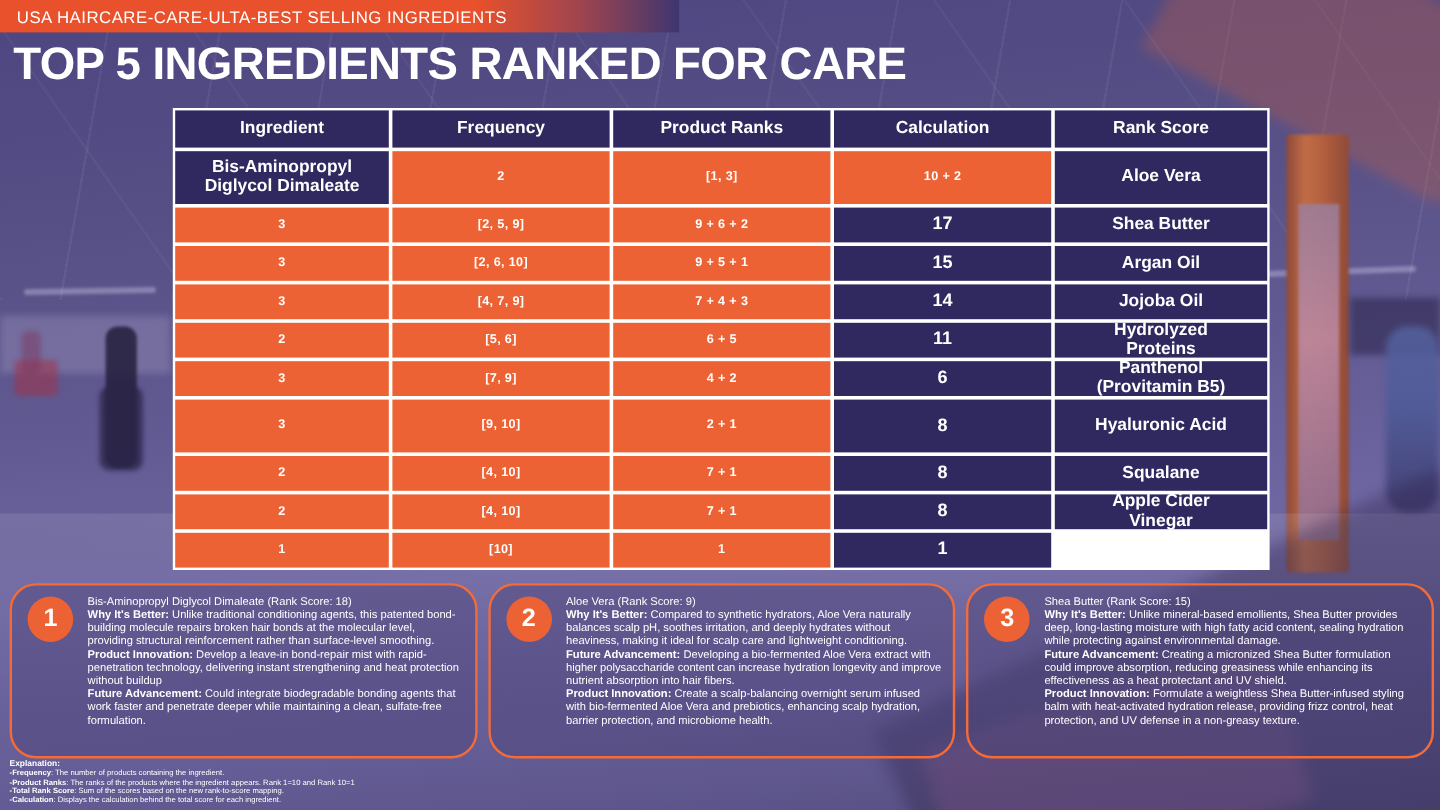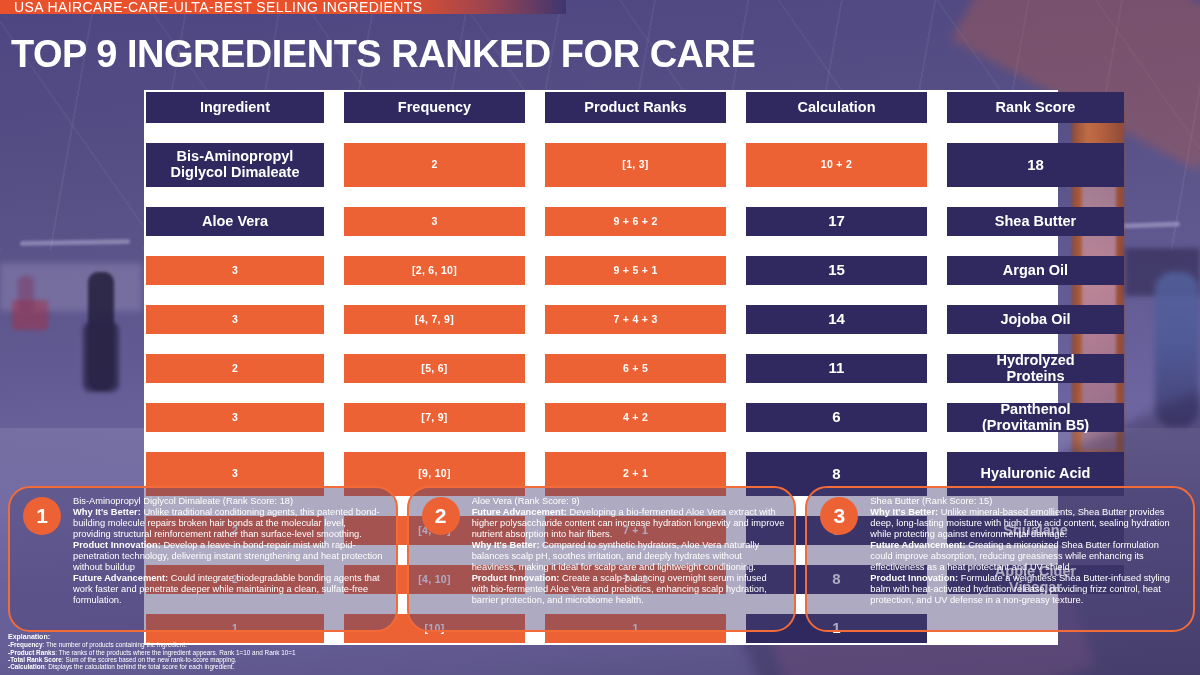--- a/index.html
+++ b/index.html
@@ -29,28 +29,28 @@
   .bg-skirt-left { left:83px; top:322px; width:36px; height:70px; border-radius:8px; background:#2b2549; opacity:.8; filter:blur(2px); }
   .bg-cart { left:12px; top:300px; width:36px; height:30px; border-radius:4px; background:rgba(165,45,65,.5); filter:blur(2px); }
   .bg-man { left:18px; top:276px; width:16px; height:36px; border-radius:6px; background:rgba(125,55,95,.5); filter:blur(2px); }
   .bg-floor { left:0; top:428px; width:100%; height:160px;
     background:linear-gradient(180deg,rgba(255,255,255,.10) 0%,rgba(255,255,255,.02) 70%,rgba(255,255,255,0) 100%); }
   .bg-diag-br { right:-90px; bottom:-130px; width:520px; height:320px; background:rgba(40,32,70,.35); transform:rotate(-25deg); filter:blur(6px); }
   .bg-diag-pink { right:120px; bottom:-40px; width:300px; height:140px; background:rgba(160,95,145,.22); transform:rotate(-18deg); filter:blur(6px); }
   .bg-diag-tr { right:-50px; top:-36px; width:280px; height:150px; background:rgba(205,95,60,.30); transform:rotate(28deg); filter:blur(5px); }
 
   
-  .top-bar { position:absolute; left:0; top:0; width:566px; height:14px; display:flex; align-items:center;
+  .top-bar { position:absolute; left:0; top:0; width:566px; height:27px; display:flex; align-items:center;
     background:linear-gradient(90deg,#e8512b 0%,#e8512b 70%,#9c4450 86%,#3e3670 100%); }
   .top-bar span { padding-left:14px; font-size:14px; letter-spacing:.4px; color:#fff; }
   .page-title { position:absolute; left:11px; top:33px; font-size:38px; font-weight:bold; letter-spacing:-.5px; color:#fff; white-space:nowrap; }
 
   
   .tbl { position:absolute; left:144px; top:90px; width:914px; background:#fff; padding:2px;
-    display:grid; gap:20px;
+    display:grid; gap:3px;
     grid-template-columns:178px 181px 181px 181px 177px;
     grid-template-rows:31px 44px 29px 29px 29px 29px 29px 44px 29px 29px 29px;
   }
   .cell { display:flex; align-items:center; justify-content:center; text-align:center; line-height:1.1; }
   .c-nav { background:#2f2960; }
   .c-org { background:#ed6234; }
   .th { font-size:14.5px; font-weight:bold; }
   .ing { font-size:14.5px; font-weight:bold; padding:0 22px; }
   .sm  { font-size:10.5px; font-weight:bold; letter-spacing:.3px; }
   .rs  { font-size:15px; font-weight:bold; }
@@ -92,37 +92,37 @@
   <div class="bg bg-skirt-left"></div>
   <div class="bg bg-cart"></div>
   <div class="bg bg-man"></div>
   <div class="bg bg-floor"></div>
   <div class="bg bg-diag-br"></div>
   <div class="bg bg-diag-pink"></div>
 
   <div class="top-bar">
     <span>USA HAIRCARE-CARE-ULTA-BEST SELLING INGREDIENTS</span>
   </div>
-  <h1 class="page-title">TOP 9 INGREDIENTS RANKED FOR CARE</h1>
+  <h1 class="page-title">TOP 5 INGREDIENTS RANKED FOR CARE</h1>
 
   <div class="tbl">
     <div class="cell c-nav th">Ingredient</div>
     <div class="cell c-nav th">Frequency</div>
     <div class="cell c-nav th">Product Ranks</div>
     <div class="cell c-nav th">Calculation</div>
     <div class="cell c-nav th">Rank Score</div>
 
     <div class="cell c-nav ing">Bis-Aminopropyl Diglycol Dimaleate</div>
     <div class="cell c-org sm">2</div>
     <div class="cell c-org sm">[1, 3]</div>
     <div class="cell c-org sm">10 + 2</div>
-    <div class="cell c-nav rs">18</div>
 
     <div class="cell c-nav ing">Aloe Vera</div>
     <div class="cell c-org sm">3</div>
+    <div class="cell c-org sm">[2, 5, 9]</div>
     <div class="cell c-org sm">9 + 6 + 2</div>
     <div class="cell c-nav rs">17</div>
 
     <div class="cell c-nav ing">Shea Butter</div>
     <div class="cell c-org sm">3</div>
     <div class="cell c-org sm">[2, 6, 10]</div>
     <div class="cell c-org sm">9 + 5 + 1</div>
     <div class="cell c-nav rs">15</div>
 
     <div class="cell c-nav ing">Argan Oil</div>
@@ -175,22 +175,22 @@
         <div class="card-title">Bis-Aminopropyl Diglycol Dimaleate (Rank Score: 18)</div>
         <div class="card-section"><b>Why It's Better:</b><span> Unlike traditional conditioning agents, this patented bond-building molecule repairs broken hair bonds at the molecular level, providing structural reinforcement rather than surface-level smoothing.</span></div>
         <div class="card-section"><b>Product Innovation:</b><span> Develop a leave-in bond-repair mist with rapid-penetration technology, delivering instant strengthening and heat protection without buildup</span></div>
         <div class="card-section"><b>Future Advancement:</b><span> Could integrate biodegradable bonding agents that work faster and penetrate deeper while maintaining a clean, sulfate-free formulation.</span></div>
       </div>
     </div>
     <div class="card">
       <div class="card-num">2</div>
       <div class="card-body">
         <div class="card-title">Aloe Vera (Rank Score: 9)</div>
+        <div class="card-section"><b>Why It's Better:</b><span> Compared to synthetic hydrators, Aloe Vera naturally balances scalp pH, soothes irritation, and deeply hydrates without heaviness, making it ideal for scalp care and lightweight conditioning.</span></div>
         <div class="card-section"><b>Future Advancement:</b><span> Developing a bio-fermented Aloe Vera extract with higher polysaccharide content can increase hydration longevity and improve nutrient absorption into hair fibers.</span></div>
-        <div class="card-section"><b>Why It's Better:</b><span> Compared to synthetic hydrators, Aloe Vera naturally balances scalp pH, soothes irritation, and deeply hydrates without heaviness, making it ideal for scalp care and lightweight conditioning.</span></div>
         <div class="card-section"><b>Product Innovation:</b><span> Create a scalp-balancing overnight serum infused with bio-fermented Aloe Vera and prebiotics, enhancing scalp hydration, barrier protection, and microbiome health.</span></div>
       </div>
     </div>
     <div class="card">
       <div class="card-num">3</div>
       <div class="card-body">
         <div class="card-title">Shea Butter (Rank Score: 15)</div>
         <div class="card-section"><b>Why It's Better:</b><span> Unlike mineral-based emollients, Shea Butter provides deep, long-lasting moisture with high fatty acid content, sealing hydration while protecting against environmental damage.</span></div>
         <div class="card-section"><b>Future Advancement:</b><span> Creating a micronized Shea Butter formulation could improve absorption, reducing greasiness while enhancing its effectiveness as a heat protectant and UV shield.</span></div>
         <div class="card-section"><b>Product Innovation:</b><span> Formulate a weightless Shea Butter-infused styling balm with heat-activated hydration release, providing frizz control, heat protection, and UV defense in a non-greasy texture.</span></div>

